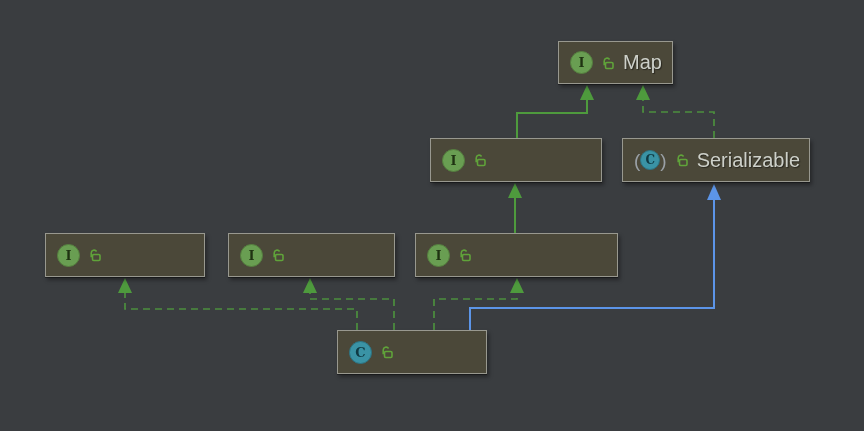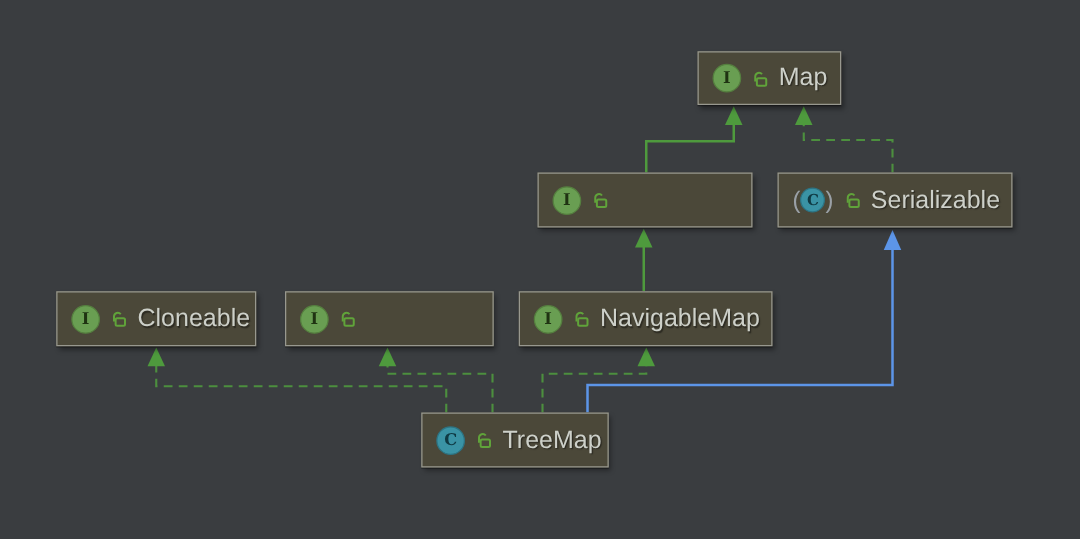--- a/index.html
+++ b/index.html
@@ -157,21 +157,20 @@
   <div class="node pos-cloneable">
     <span class="badge interface">
         <span>I</span>
       </span>
     <span class="lock">
       <svg width="14" height="14" viewBox="0 0 14 14">
           <rect x="4.5" y="6.5" width="7.5" height="6" rx="1.2" fill="none" stroke="#60a33a" stroke-width="1.6"></rect>
           <path d="M3.2 9.2 V5.2 A3 3 0 0 1 8.6 3.4" fill="none" stroke="#60a33a" stroke-width="1.6"></path>
         </svg>
     </span>
-    <span class="label">Cloneable</span>
   </div>
 
   <div class="node pos-serializable">
     <span class="badge interface">
         <span>I</span>
       </span>
     <span class="lock">
       <svg width="14" height="14" viewBox="0 0 14 14">
           <rect x="4.5" y="6.5" width="7.5" height="6" rx="1.2" fill="none" stroke="#60a33a" stroke-width="1.6"></rect>
           <path d="M3.2 9.2 V5.2 A3 3 0 0 1 8.6 3.4" fill="none" stroke="#60a33a" stroke-width="1.6"></path>
@@ -182,29 +181,27 @@
   <div class="node pos-navigablemap">
     <span class="badge interface">
         <span>I</span>
       </span>
     <span class="lock">
       <svg width="14" height="14" viewBox="0 0 14 14">
           <rect x="4.5" y="6.5" width="7.5" height="6" rx="1.2" fill="none" stroke="#60a33a" stroke-width="1.6"></rect>
           <path d="M3.2 9.2 V5.2 A3 3 0 0 1 8.6 3.4" fill="none" stroke="#60a33a" stroke-width="1.6"></path>
         </svg>
     </span>
-    <span class="label">NavigableMap</span>
   </div>
 
   <div class="node pos-treemap">
     <span class="badge klass">
         <span>C</span>
       </span>
     <span class="lock">
       <svg width="14" height="14" viewBox="0 0 14 14">
           <rect x="4.5" y="6.5" width="7.5" height="6" rx="1.2" fill="none" stroke="#60a33a" stroke-width="1.6"></rect>
           <path d="M3.2 9.2 V5.2 A3 3 0 0 1 8.6 3.4" fill="none" stroke="#60a33a" stroke-width="1.6"></path>
         </svg>
     </span>
-    <span class="label">TreeMap</span>
   </div>
 
 </div>
 
 </body></html>

